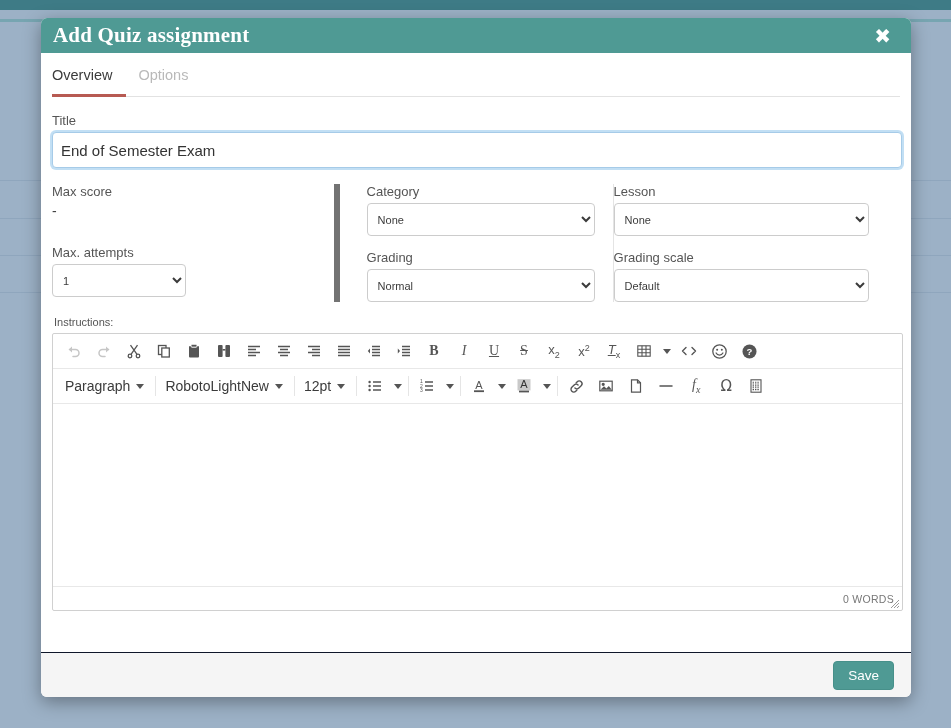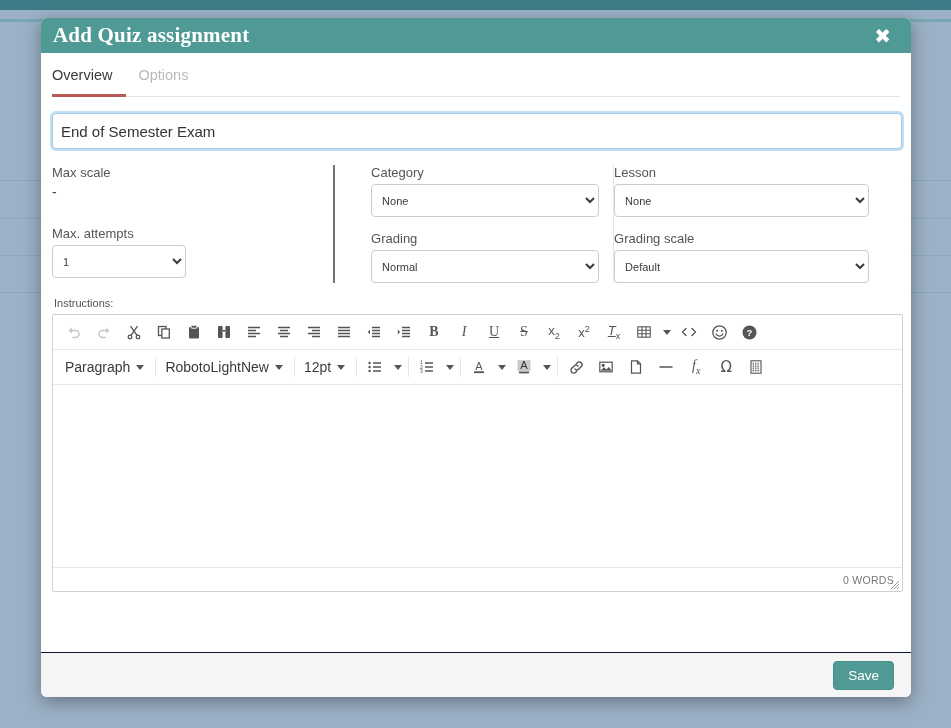--- a/index.html
+++ b/index.html
@@ -91,21 +91,21 @@
     background: #fff;
   }
 
   
   #cols {
     display: flex;
     margin-top: 16px;
   }
   .col { padding-right: 18px; }
   #col1 { width: 292px; }
-  #col2 { width: 280px; border-left: 2px solid #737373; padding-left: 36px; }
+  #col2 { width: 280px; border-left: 6px solid #737373; padding-left: 27px; }
   #col3 { width: 298px; border-left: 1px solid #e4e4e4; }
 
   .maxscore-label { font-size: 13px; color: #555; }
   .maxscore-value { font-size: 14px; color: #444; margin-top: 4px; height: 20px; }
   .subfield { margin-top: 22px; }
   .col2 .subfield, .col3 .subfield { margin-top: 14px; }
 
   select.sel {
     font-family: "Liberation Sans", sans-serif;
     font-size: 11px;
@@ -227,27 +227,28 @@
   </div>
 
   <div id="modal-body">
 
     <div id="tabs">
       <div class="tab active">Overview</div>
       <div class="tab">Options</div>
     </div>
 
     <div id="title-row">
+      <div class="field-label">Title</div>
       <input id="title-input" type="text" value="End of Semester Exam" style="">
     </div>
 
     <div id="cols">
 
       <div class="col" id="col1">
-        <div class="maxscore-label">Max scale</div>
+        <div class="maxscore-label">Max score</div>
         <div class="maxscore-value">-</div>
         <div class="subfield">
           <div class="field-label">Max. attempts</div>
           <select class="sel" id="attempts-select">
             <option>1</option>
           </select>
         </div>
       </div>
 
       <div class="col col2" id="col2">

